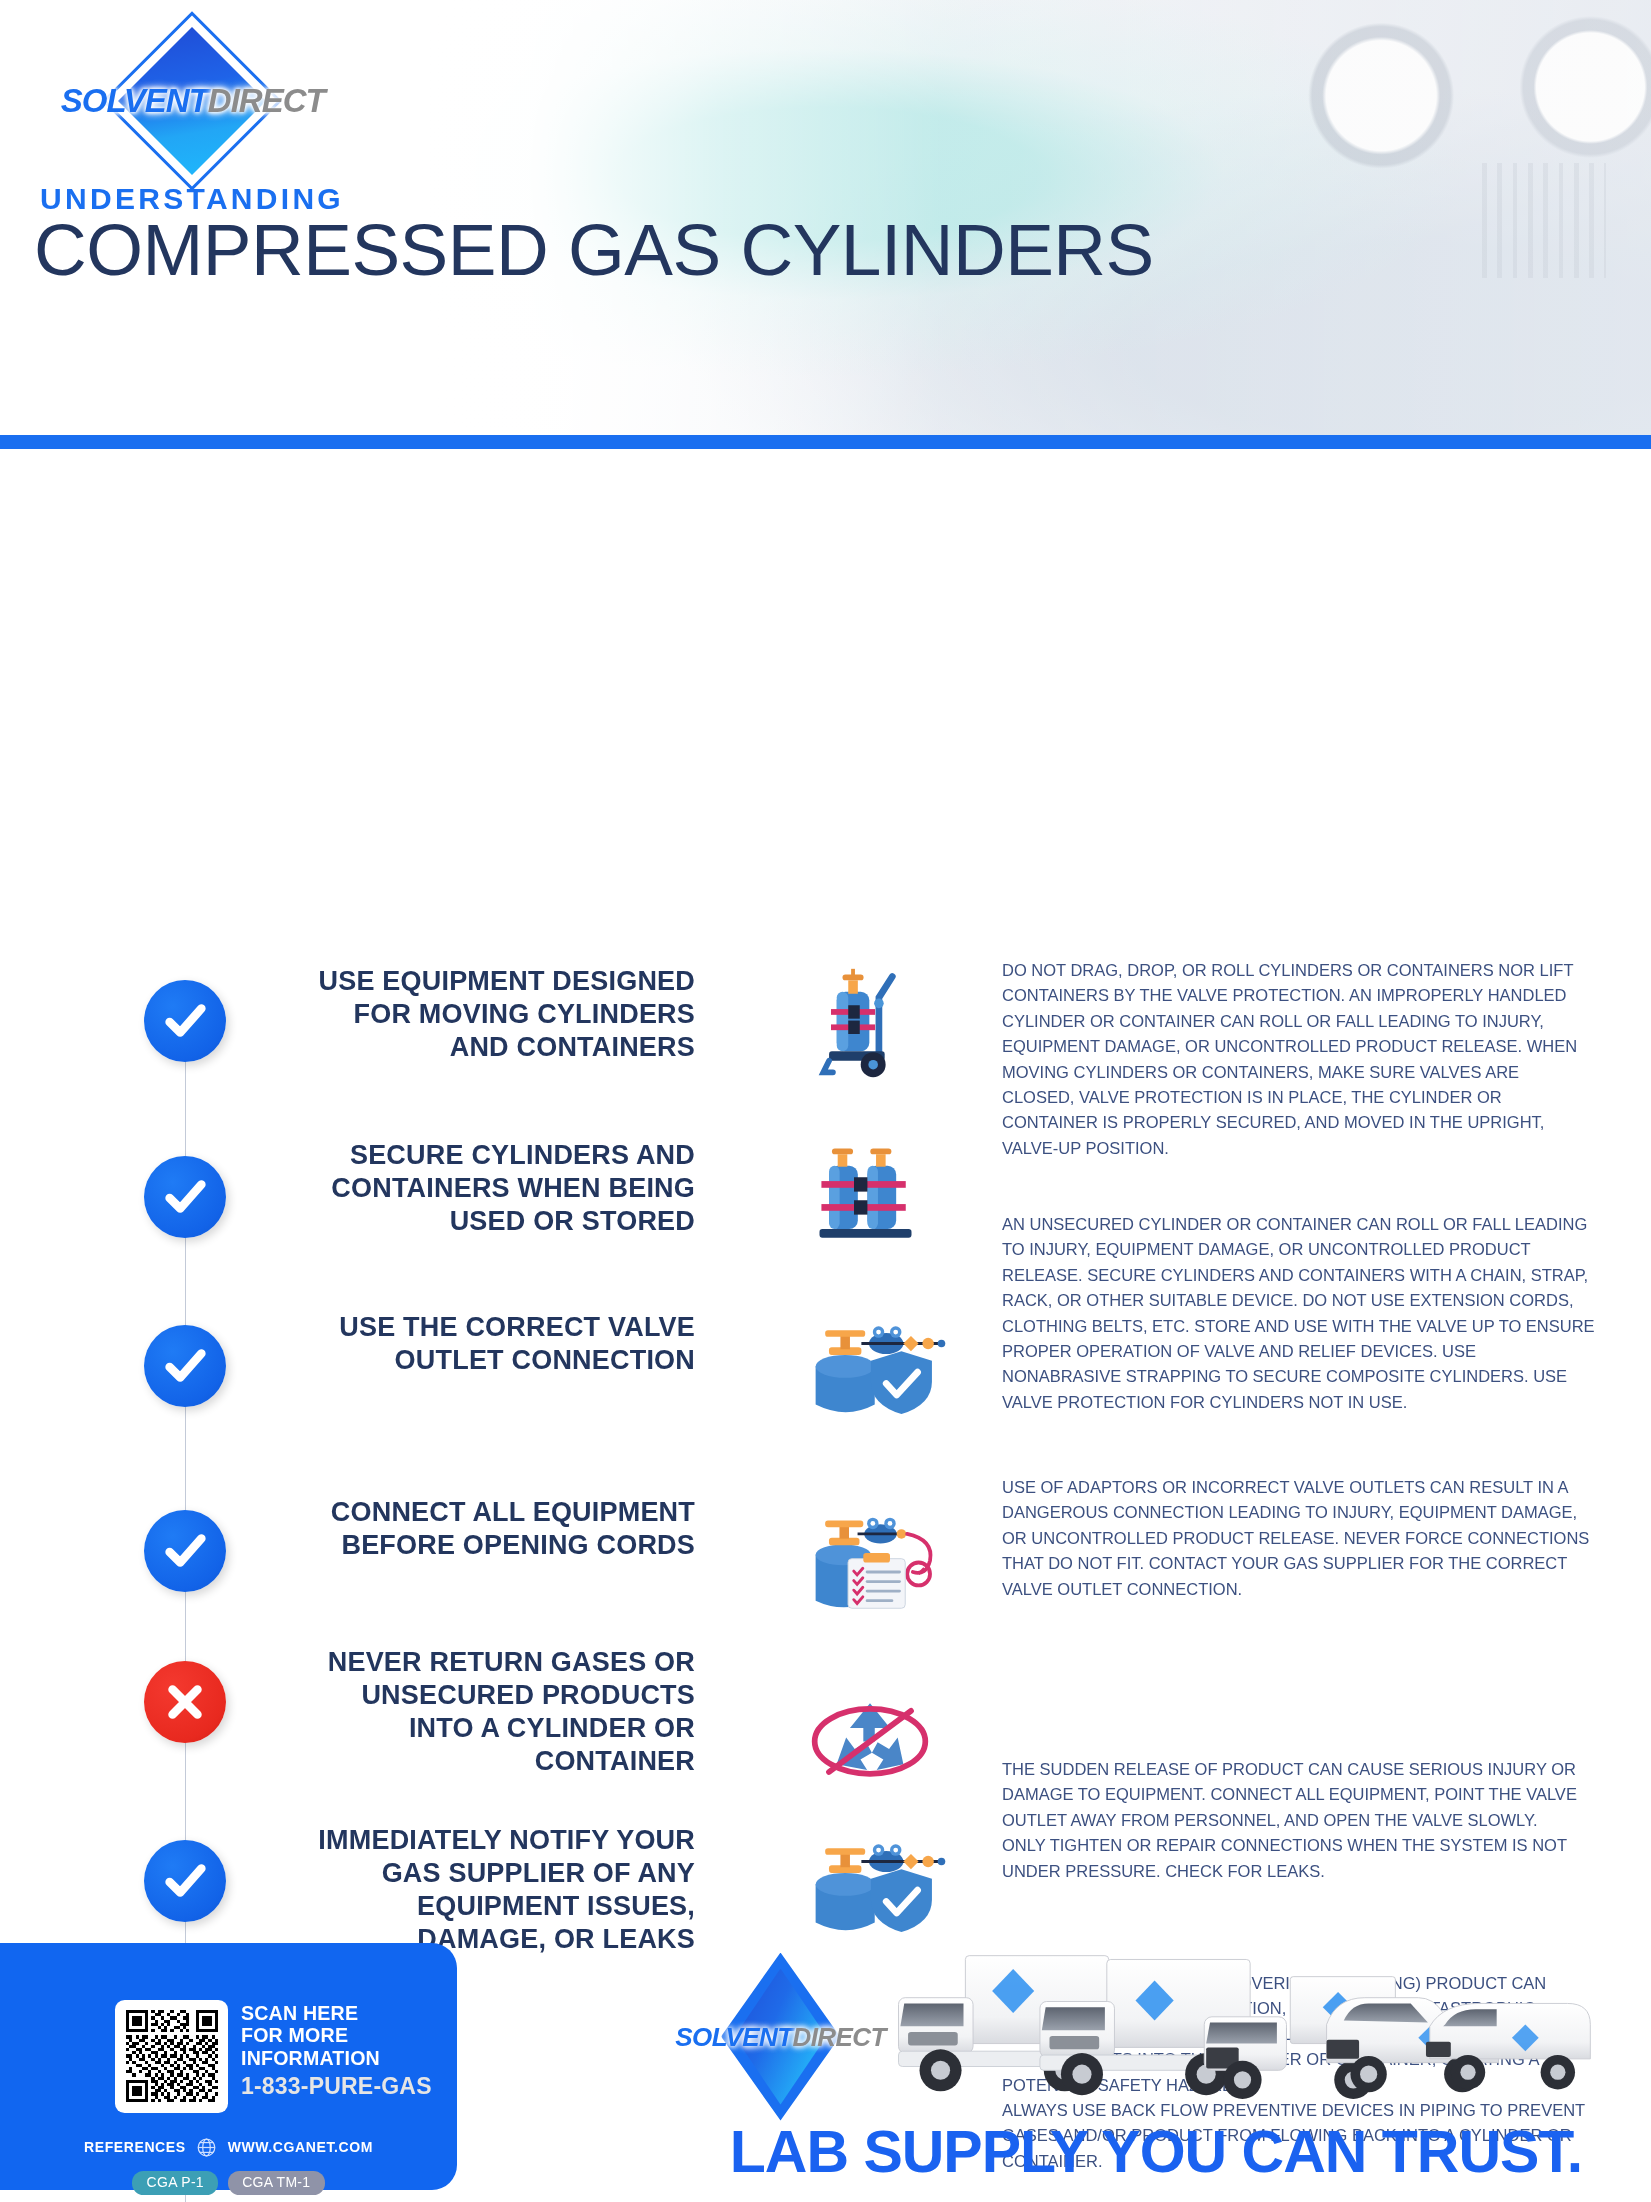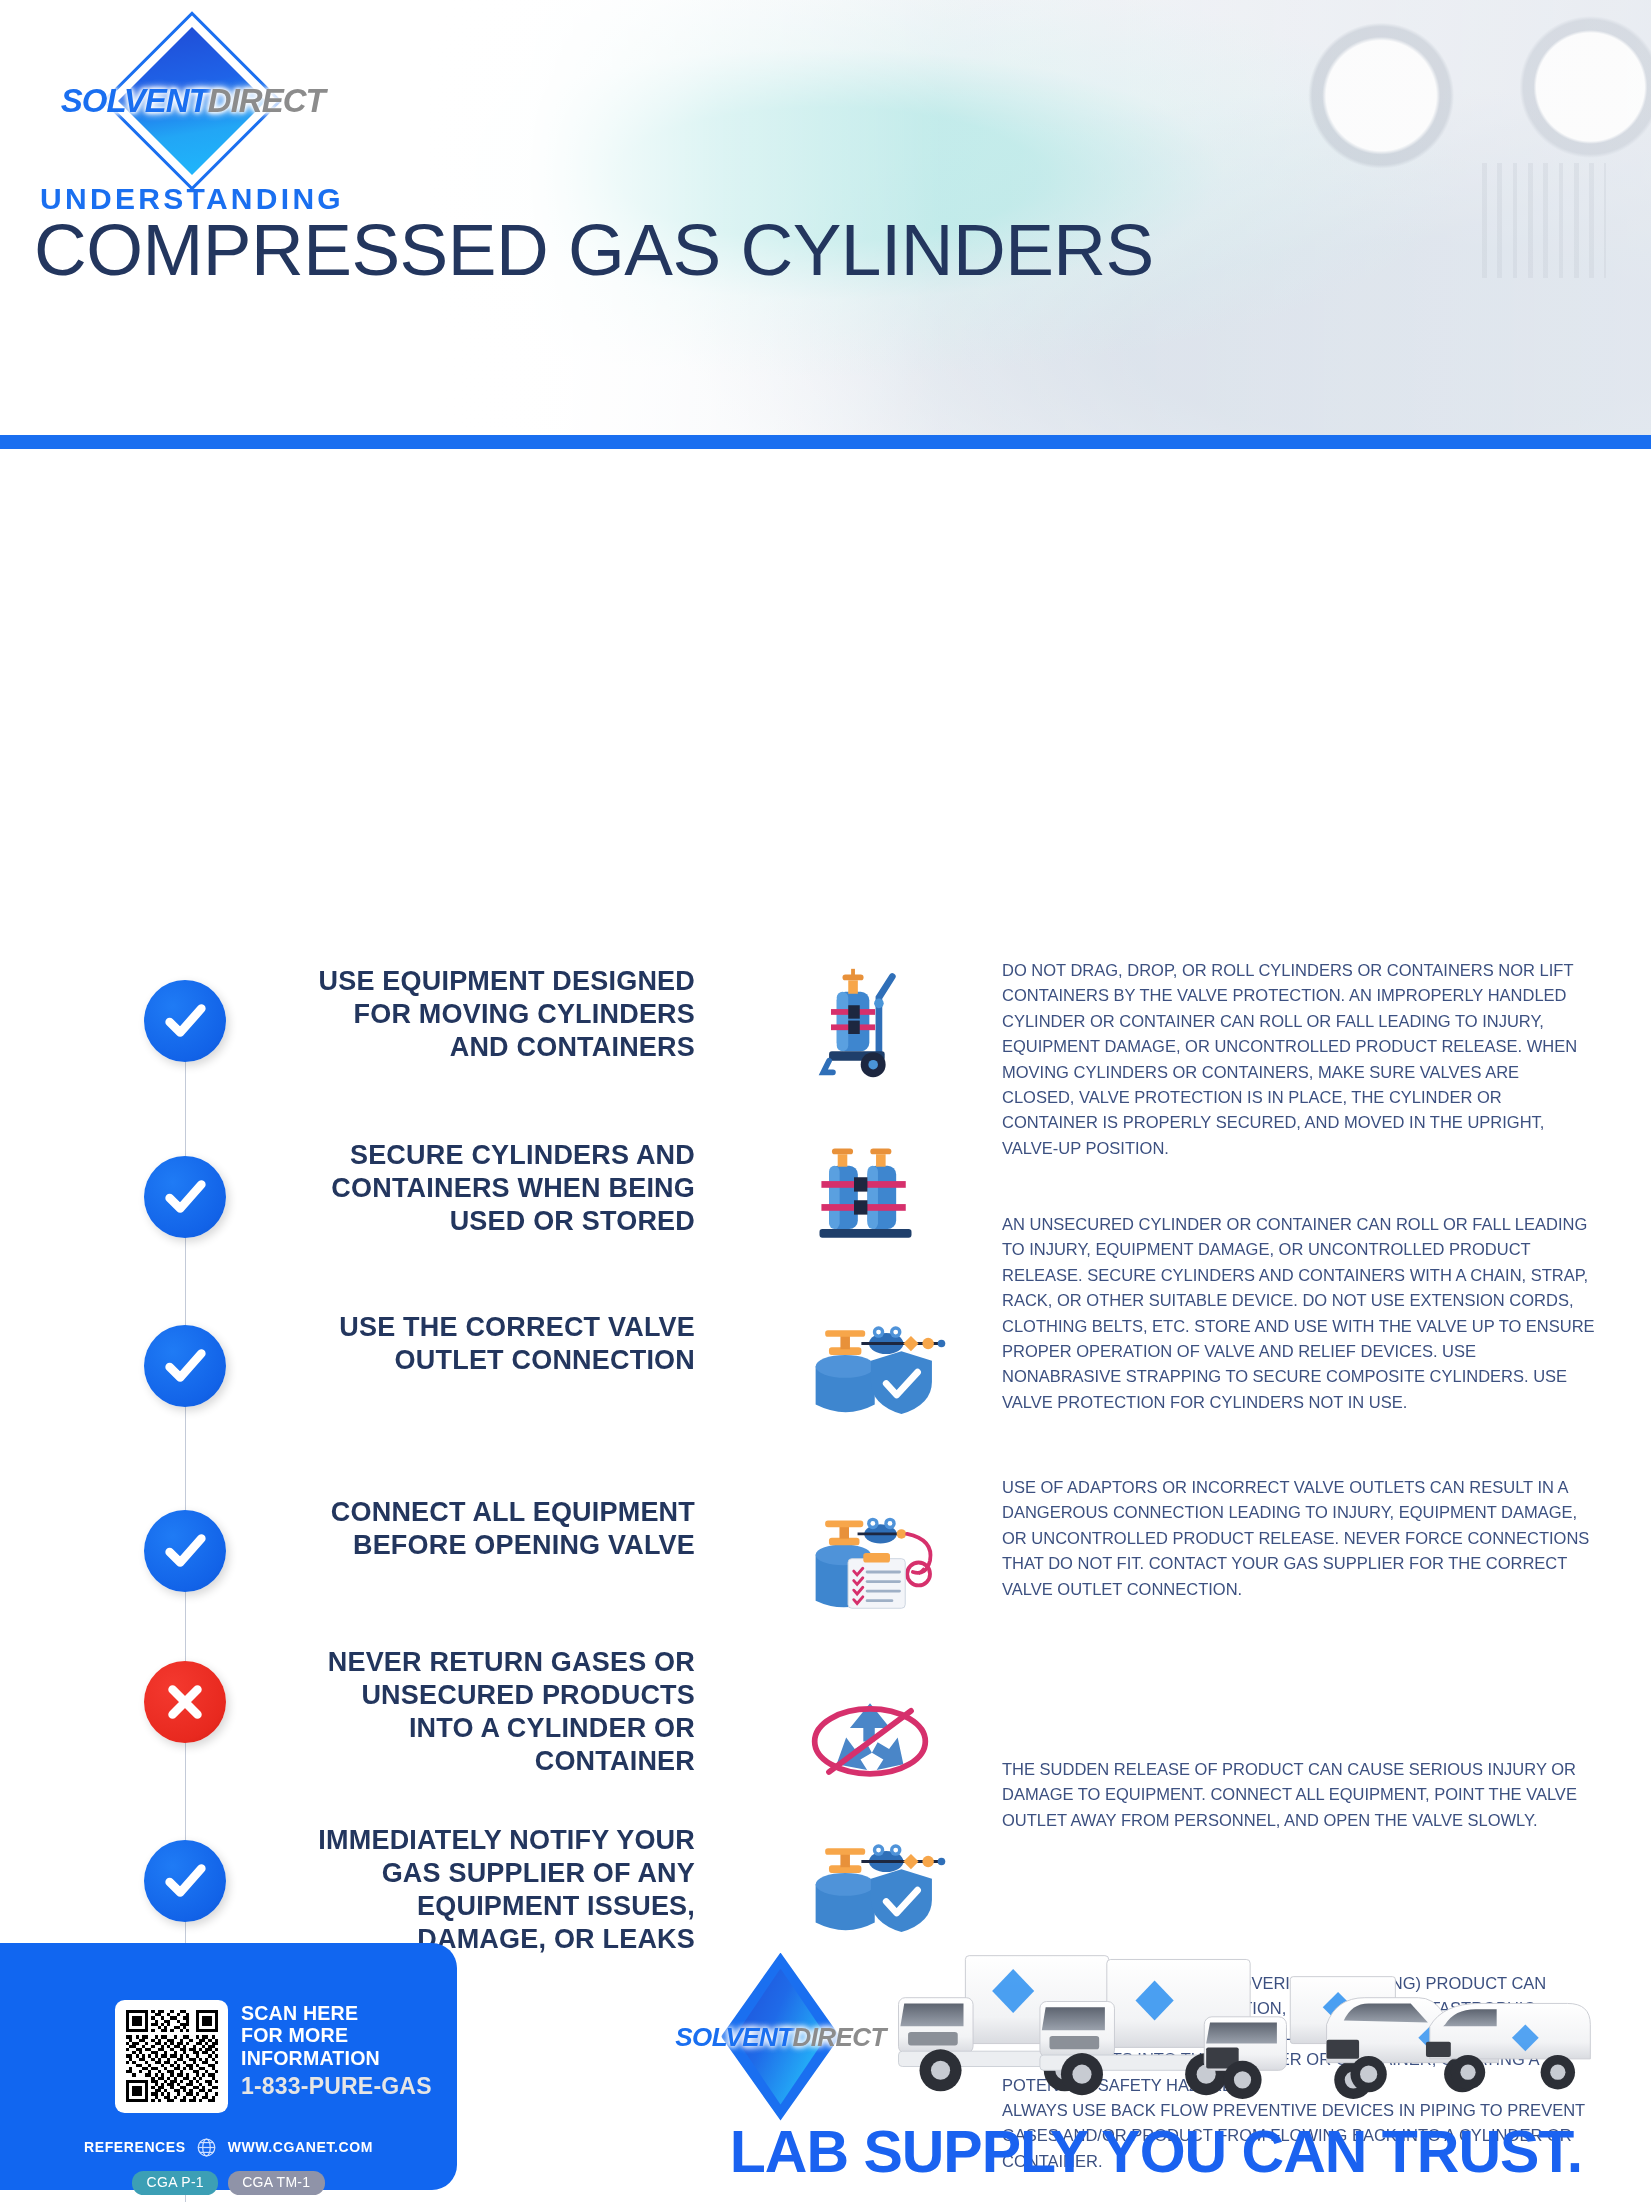--- a/index.html
+++ b/index.html
@@ -285,21 +285,21 @@
         <path d="M82 80 l11 12 l22 -24" stroke="#fff" stroke-width="7" fill="none" stroke-linecap="round" stroke-linejoin="round"></path>
       </svg></div>
     <div class="row-body" style="top:1026px">USE OF ADAPTORS OR INCORRECT VALVE OUTLETS CAN RESULT IN A DANGEROUS CONNECTION LEADING TO INJURY, EQUIPMENT DAMAGE, OR UNCONTROLLED PRODUCT RELEASE. NEVER FORCE CONNECTIONS THAT DO NOT FIT. CONTACT YOUR GAS SUPPLIER FOR THE CORRECT VALVE OUTLET CONNECTION.</div>
   </div>
       <div class="row">
     <div class="marker check" style="top:1061px">
           <svg width="48" height="48" viewBox="0 0 50 50">
             <path d="M9 26 L20 37 L42 12" stroke="#fff" stroke-width="9" fill="none" stroke-linecap="round" stroke-linejoin="round"></path>
           </svg>
         </div>
-    <div class="row-title" style="top:1047px">CONNECT ALL EQUIPMENT BEFORE OPENING VALVE</div>
+    <div class="row-title" style="top:1047px">CONNECT ALL EQUIPMENT BEFORE OPENING CORDS</div>
     <div class="row-icon" style="top:1056px"><svg viewBox="0 0 150 120" width="143" height="115">
         <path d="M8 52 q32 -20 58 0 l0 48 q-28 14 -58 0 z" fill="#3e86cf"></path>
         <ellipse cx="37" cy="52" rx="29" ry="11" fill="#4f93d9"></ellipse>
         <rect x="22" y="34" width="32" height="8" rx="3" fill="#f7a64a"></rect>
         <rect x="33" y="22" width="10" height="13" fill="#e8913a"></rect>
         <rect x="18" y="16" width="40" height="7" rx="3" fill="#f7a64a"></rect>
         <ellipse cx="76" cy="30" rx="17" ry="10" fill="#2f6fb8"></ellipse>
         <circle cx="68" cy="19" r="6" fill="#4f93d9"></circle>
             <circle cx="68" cy="19" r="2.5" fill="#fff"></circle>
         <circle cx="86" cy="19" r="6" fill="#4f93d9"></circle>
@@ -317,21 +317,21 @@
           <line x1="62" y1="90" x2="96" y2="90"></line>
               <line x1="62" y1="100" x2="88" y2="100"></line>
         </g>
         <g stroke="#d6306c" stroke-width="3" fill="none" stroke-linecap="round">
           <path d="M48 69 l3.5 4 l6 -7"></path>
               <path d="M48 79 l3.5 4 l6 -7"></path>
           <path d="M48 89 l3.5 4 l6 -7"></path>
               <path d="M48 99 l3.5 4 l6 -7"></path>
         </g>
       </svg></div>
-    <div class="row-body" style="top:1308px"><span>THE SUDDEN RELEASE OF PRODUCT CAN CAUSE  SERIOUS INJURY OR DAMAGE TO EQUIPMENT. CONNECT ALL EQUIPMENT, POINT THE VALVE OUTLET AWAY FROM PERSONNEL, AND OPEN THE VALVE SLOWLY.</span><br></div>
+    <div class="row-body" style="top:1308px"><span>THE SUDDEN RELEASE OF PRODUCT CAN CAUSE  SERIOUS INJURY OR DAMAGE TO EQUIPMENT. CONNECT ALL EQUIPMENT, POINT THE VALVE OUTLET AWAY FROM PERSONNEL, AND OPEN THE VALVE SLOWLY.</span><br><span>ONLY TIGHTEN OR REPAIR CONNECTIONS WHEN THE SYSTEM IS NOT UNDER PRESSURE. CHECK FOR LEAKS.</span></div>
   </div>
       <div class="row">
     <div class="marker cross" style="top:1212px">
           <svg width="44" height="44" viewBox="0 0 46 46">
             <path d="M10 10 L36 36 M36 10 L10 36" stroke="#fff" stroke-width="9" stroke-linecap="round"></path>
           </svg>
         </div>
     <div class="row-title" style="top:1197px">NEVER RETURN GASES OR UNSECURED PRODUCTS INTO A CYLINDER OR CONTAINER</div>
     <div class="row-icon" style="top:1233px"><svg viewBox="0 0 130 120" width="124" height="115">
         <g fill="#4a86c8">

